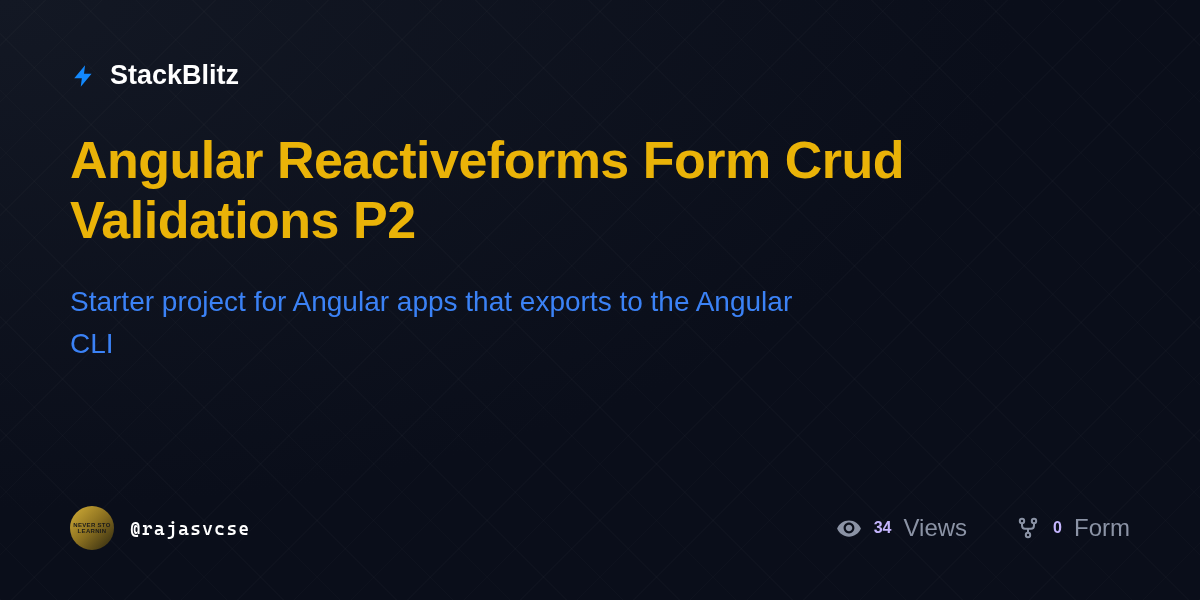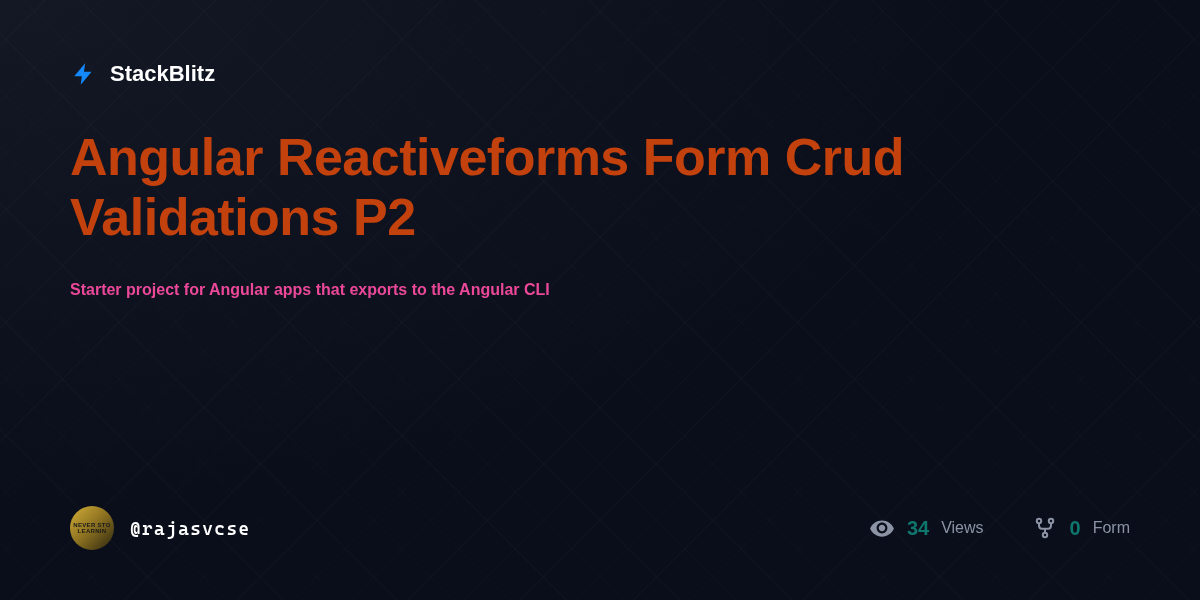--- a/index.html
+++ b/index.html
@@ -30,38 +30,38 @@
       margin-bottom: 40px;
     }
     .logo-icon {
       width: 28px;
       height: 28px;
       display: flex;
       align-items: center;
       justify-content: center;
     }
     .brand-name {
-      font-size: 22px;
+      font-size: 27px;
       font-weight: 700;
       color: #ffffff;
       text-align: right;
     }
     .title {
       font-size: 52px;
       font-weight: 800;
       line-height: 1.15;
-      color: #c2410c;
+      color: #eab308;
       letter-spacing: -0.5px;
       margin-bottom: 30px;
       max-width: 920px;
     }
     .description {
-      font-size: 16px;
-      font-weight: 700;
-      color: #ec4899;
+      font-size: 28px;
+      font-weight: 400;
+      color: #3b82f6;
       line-height: 1.5;
       max-width: 760px;
     }
     .footer {
       margin-top: auto;
       display: flex;
       align-items: center;
       justify-content: space-between;
       gap: 32px;
     }
@@ -110,26 +110,26 @@
     }
     .stat-icon {
       width: 26px;
       height: 26px;
       display: flex;
       align-items: center;
       justify-content: center;
       color: #8b93a5;
     }
     .stat-value {
-      font-size: 20px;
+      font-size: 16px;
       font-weight: 700;
-      color: #0f766e;
+      color: #c4b5fd;
     }
     .stat-label {
-      font-size: 16px;
+      font-size: 24px;
       font-weight: 400;
       color: #8b93a5;
     }
   </style>
 </head>
 <body>
 
 <div class="header">
   <span class="logo-icon">
     <svg width="26" height="26" viewBox="0 0 24 24" fill="none">

